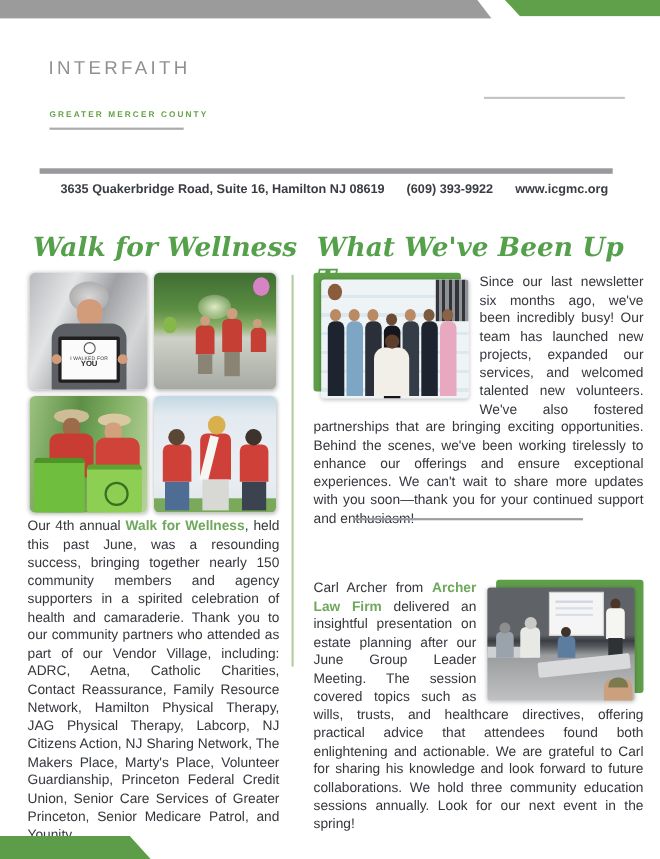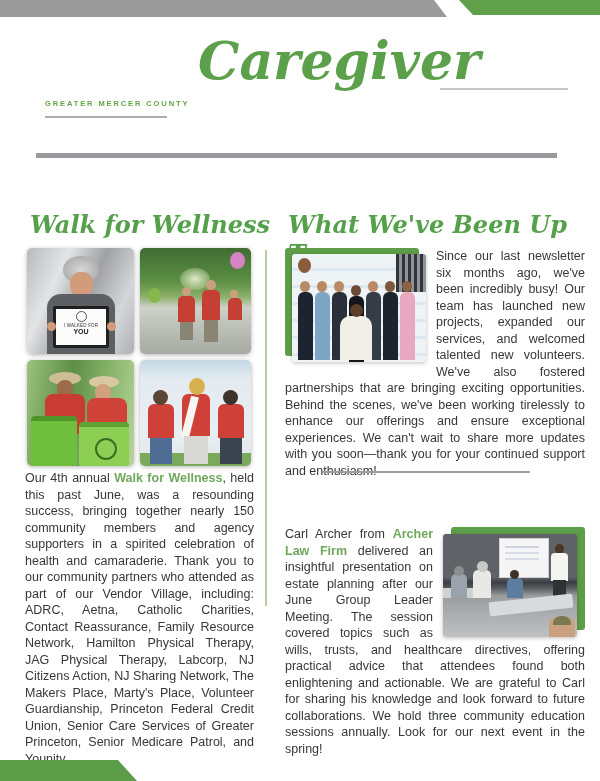--- a/index.html
+++ b/index.html
@@ -161,27 +161,32 @@
     clip-path:polygon(0 0,118px 0,137px 100%,0 100%); }
 </style>
 </head>
 <body>
 
 <div id="page">
 
   <div class="topbar-gray"></div>
   <div class="topbar-green"></div>
 
+  <div class="logo-line1">INTERFAITH</div>
   <div class="logo-line3">GREATER MERCER COUNTY</div>
   <div class="logo-rule"></div>
 
-  <div class="title-script">Caregiver</div>
   <div class="title-line"></div>
   <div class="head-rule"></div>
 
+  <div class="address-row">
+    <span>3635 Quakerbridge Road, Suite 16, Hamilton NJ 08619</span>
+    <span>(609) 393-9922</span>
+    <span>www.icgmc.org</span>
+  </div>
 
   <div id="walk-heading" class="sec-head">Walk for Wellness</div>
 
   <div id="walk-photos">
     <div class="photo ph-a">
       <div class="hair"></div>
       <div class="face"></div>
       <div class="shirt"></div>
       <div class="sign">
         <div class="sign-logo"></div>

